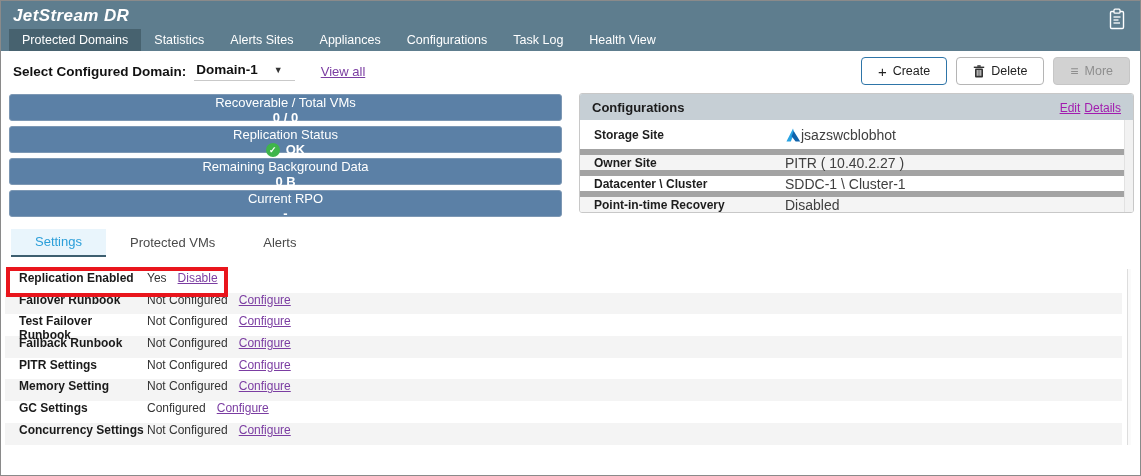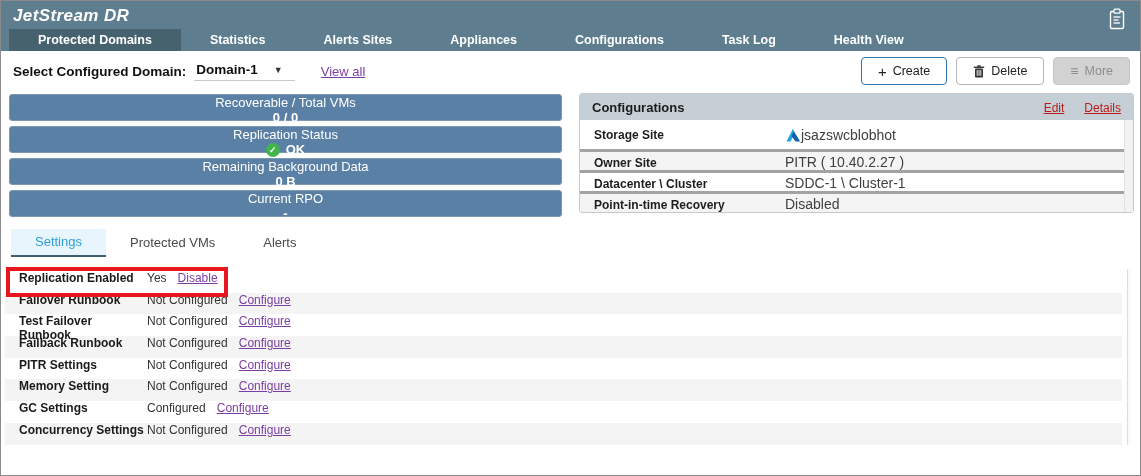--- a/index.html
+++ b/index.html
@@ -6,21 +6,21 @@
   body { font-family: "Liberation Sans", sans-serif; background: #e9e9e9; }
   .page {
     position: relative; width: 1141px; height: 476px;
     background: #fff; border: 1px solid #8a8a8a; overflow: hidden;
   }
   
   .header { position: absolute; left: 0; top: 0; width: 100%; height: 50px; background: #5e7d8e; }
   .logo { position: absolute; left: 12px; top: 5px; font-size: 17px; font-weight: bold; font-style: italic; color: #fff; letter-spacing: .4px; }
   .report-btn { position: absolute; right: 14px; top: 7px; width: 18px; height: 22px; cursor: pointer; }
   .nav { position: absolute; left: 0; bottom: 0; height: 22px; display: flex; padding-left: 8px; }
-  .nav-item { padding: 0 29px; line-height: 22px; font-size: 12.5px; font-weight: bold; color: #fff; cursor: pointer; white-space: nowrap; }
+  .nav-item { padding: 0 13px; line-height: 22px; font-size: 12.5px; font-weight: normal; color: #fff; cursor: pointer; white-space: nowrap; }
   .nav-item.active { background: #47626f; }
   
   .toolbar { position: absolute; left: 0; top: 50px; width: 100%; height: 38px; }
   .select-row { position: absolute; left: 12px; top: 10px; display: flex; align-items: center; }
   .select-label { font-size: 13.5px; font-weight: bold; color: #111; }
   .domain-select { margin-left: 8px; display: inline-flex; align-items: center; gap: 16px; border-bottom: 1px solid #c9c9c9; padding: 1px 12px 3px 2px; cursor: pointer; }
   .domain-select .domain-name { font-size: 13.5px; font-weight: bold; color: #111; }
   .caret { font-size: 9px; color: #333; }
   .view-all { margin-left: 26px; font-size: 13px; color: #7b3da2; text-decoration: underline; cursor: pointer; }
   .btn-group { position: absolute; right: 10px; top: 6px; display: flex; gap: 9px; }
@@ -33,25 +33,25 @@
   
   .stat-bars { position: absolute; left: 8px; top: 93px; width: 553px; }
   .stat-bar { height: 27px; margin-bottom: 5px; background: #5b80a6; border: 1px solid #7d98b4; border-radius: 3px; display: flex; justify-content: space-between; align-items: center; padding: 0 10px; flex-direction: column; }
   .stat-label { font-size: 13px; color: #fff; }
   .stat-value { font-size: 13px; font-weight: bold; color: #fff; display: flex; align-items: center; gap: 6px; }
   .ok-badge { width: 14px; height: 14px; border-radius: 50%; background: #3fb54a; color: #fff; font-size: 9px; font-weight: bold; display: inline-flex; align-items: center; justify-content: center; }
   
   .config-panel { position: absolute; left: 578px; top: 92px; width: 555px; height: 120px; border: 1px solid #c8c8c8; border-radius: 3px; overflow: hidden; background: #fff; }
   .config-header { height: 26px; background: #c6cfd5; display: flex; justify-content: space-between; align-items: center; padding: 0 12px; }
   .config-title { font-size: 13px; font-weight: bold; color: #1b1b1b; }
-  .config-links a { font-size: 12px; color: #b91c1c; text-decoration: underline; margin-left: 20px; cursor: pointer; }
+  .config-links a { font-size: 12px; color: #a21caf; text-decoration: underline; margin-left: 4px; cursor: pointer; }
   .cfg-row { display: flex; align-items: center; padding-left: 14px; height: 21px; }
   .cfg-row.first { height: 29px; }
   .cfg-row.stripe { background: #f4f4f4; }
-  .cfg-row + .cfg-row { border-top: 3px solid #a3a3a3; align-items: flex-end; }
+  .cfg-row + .cfg-row { border-top: 6px solid #a3a3a3; }
   .cfg-label { width: 191px; font-size: 12px; font-weight: bold; color: #1d1d1d; }
   .cfg-value { font-size: 14px; color: #404040; display: flex; align-items: center; }
   .cfg-scroll { position: absolute; right: 0; top: 26px; bottom: 0; width: 9px; background: #f2f2f2; border-left: 1px solid #e2e2e2; cursor: pointer; }
   
   .tabs { position: absolute; left: 10px; top: 228px; display: flex; height: 28px; }
   .tab { padding: 0 24px; line-height: 28px; font-size: 13px; color: #4a4a4a; cursor: pointer; }
   .tab.active { background: #e9f5fc; color: #2c9fd9; border-bottom: 2px solid #3d5f70; line-height: 26px; }
   
   .settings-table { position: absolute; left: 4px; top: 270px; width: 1117px; }
   .set-row { display: flex; align-items: flex-start; height: 21.7px; }

